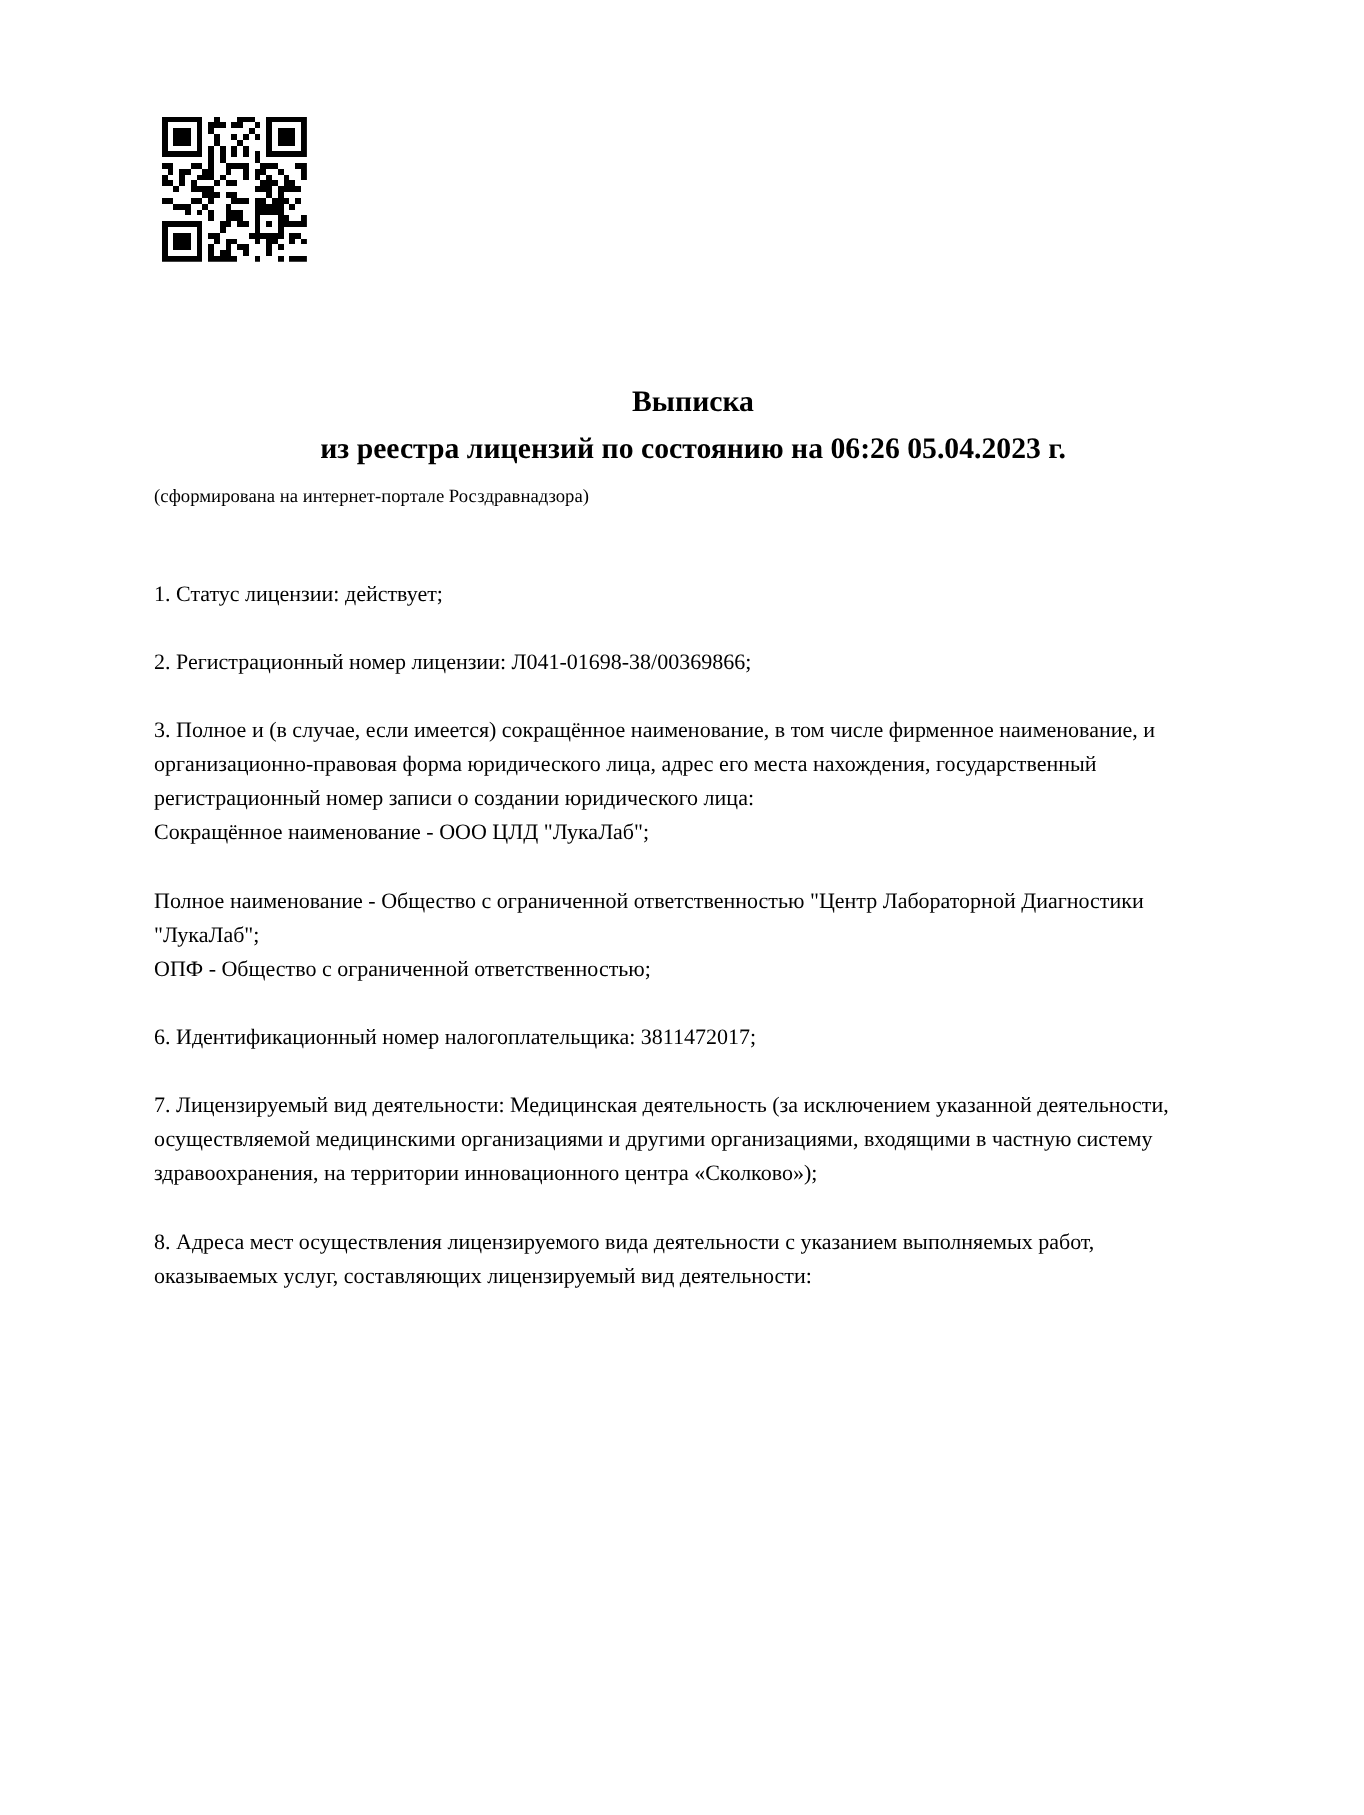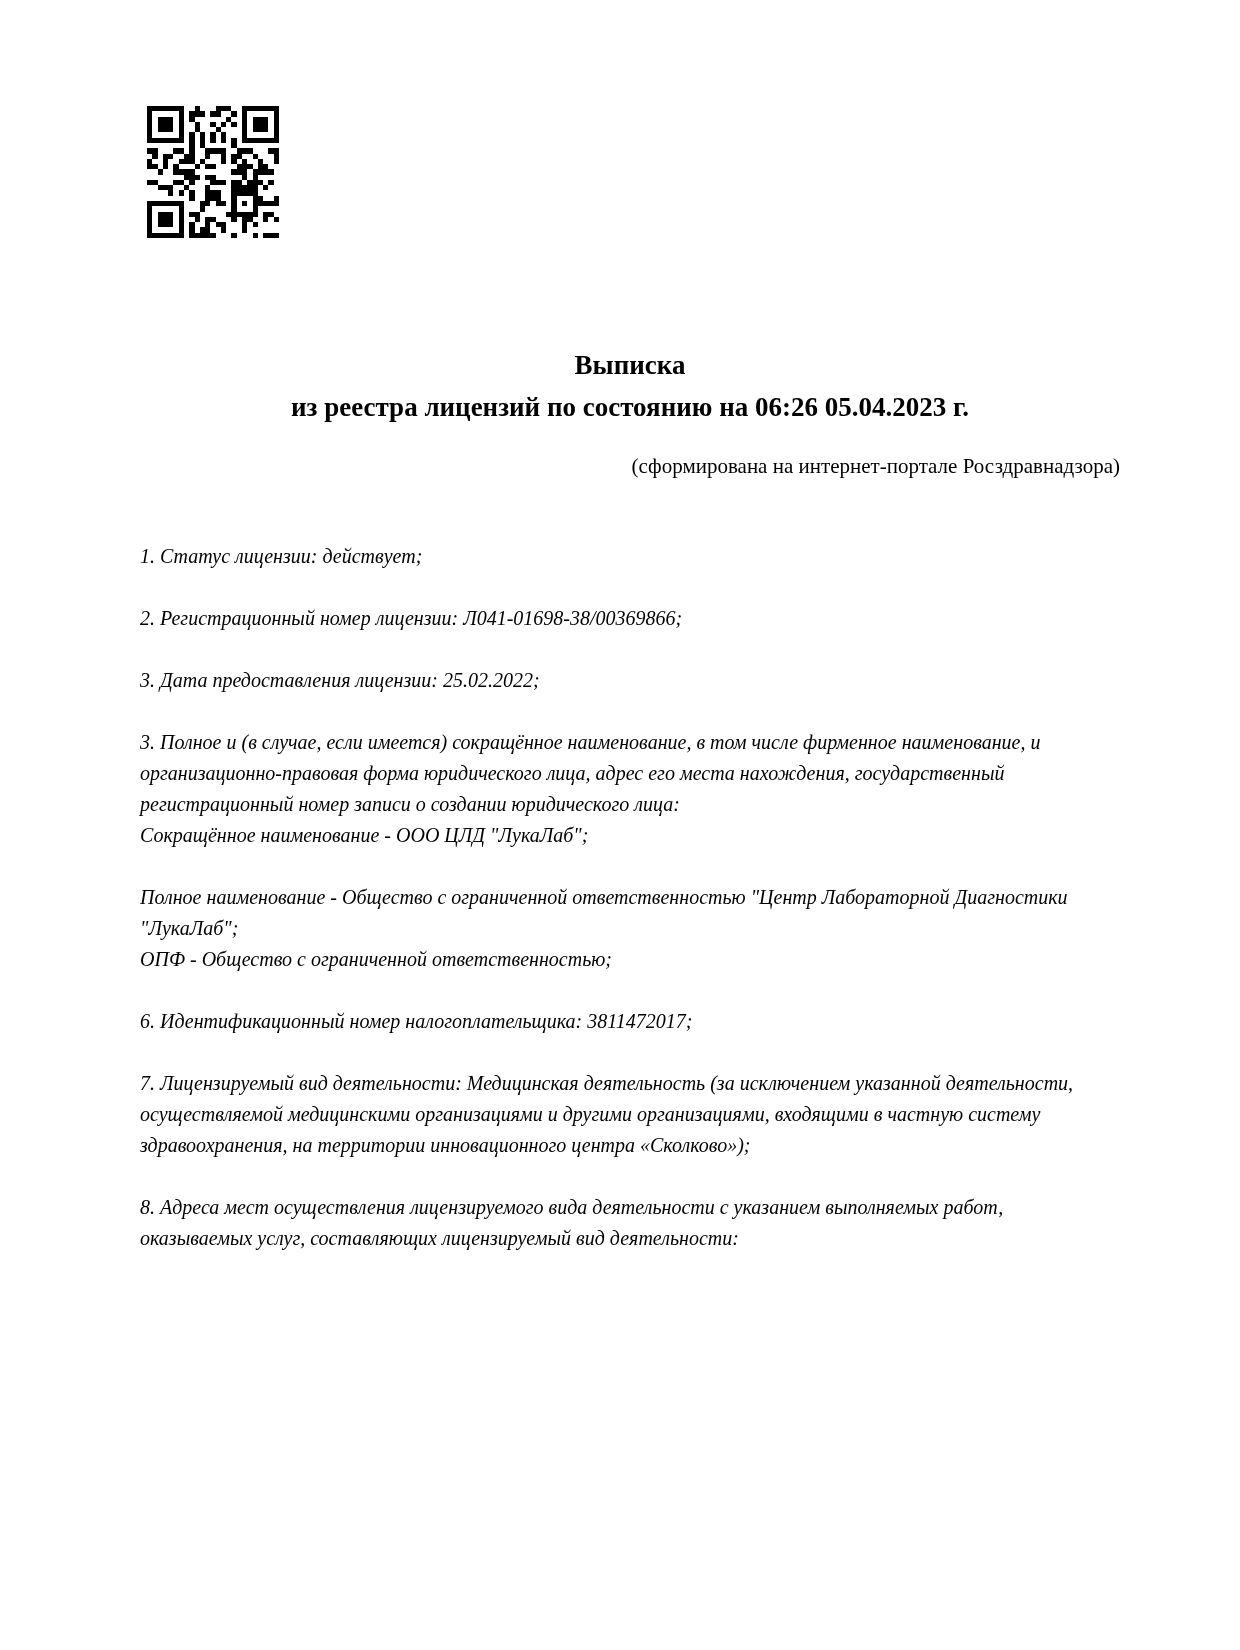--- a/index.html
+++ b/index.html
@@ -32,36 +32,35 @@
   }
   .title-block {
     padding-top: 334px;
     text-align: center;
     font-weight: bold;
     font-size: 27px;
     line-height: 42px;
     margin-top: 10px;
   }
   .subtitle {
-    margin-top: 28px;
-    text-align: right;
-    font-size: 21px;
+    margin-top: 12px;
+    text-align: left;
+    font-size: 17px;
     line-height: 21px;
     padding-right: 0px;
   }
   .body-text {
     margin-top: 64px;
     font-size: 20px;
     line-height: 31px;
     text-align: left;
   }
   .para {
     margin: 31px 16px 0 0;
     padding: 0;
-    font-style: italic;
   }
   .para.first {
     margin-top: 0;
   }
   .para.tight {
     margin-top: 0;
   }
 </style>
 </head>
 <body>
@@ -369,21 +368,20 @@
   <div class="title-block">
     <div>Выписка</div>
     <div>из реестра лицензий по состоянию на 06:26 05.04.2023 г.</div>
   </div>
 
   <div class="subtitle">(сформирована на интернет-портале Росздравнадзора)</div>
 
   <div class="body-text">
     <p class="para first">1. Статус лицензии: действует;</p>
     <p class="para">2. Регистрационный номер лицензии: Л041-01698-38/00369866;</p>
-    <p class="para">3. Дата предоставления лицензии: 25.02.2022;</p>
     <p class="para">3. Полное и (в случае, если имеется) сокращённое наименование, в том числе фирменное наименование, и организационно-правовая форма юридического лица, адрес его места нахождения, государственный регистрационный номер записи о создании юридического лица:</p>
     <p class="para tight">Сокращённое наименование - ООО ЦЛД "ЛукаЛаб";</p>
     <p class="para">Полное наименование - Общество с ограниченной ответственностью "Центр Лабораторной Диагностики "ЛукаЛаб";</p>
     <p class="para tight">ОПФ - Общество с ограниченной ответственностью;</p>
     <p class="para">6. Идентификационный номер налогоплательщика: 3811472017;</p>
     <p class="para">7. Лицензируемый вид деятельности: Медицинская деятельность (за исключением указанной деятельности, осуществляемой медицинскими организациями и другими организациями, входящими в частную систему здравоохранения, на территории инновационного центра «Сколково»);</p>
     <p class="para">8. Адреса мест осуществления лицензируемого вида деятельности с указанием выполняемых работ, оказываемых услуг, составляющих лицензируемый вид деятельности:</p>
   </div>
 </div>
 

